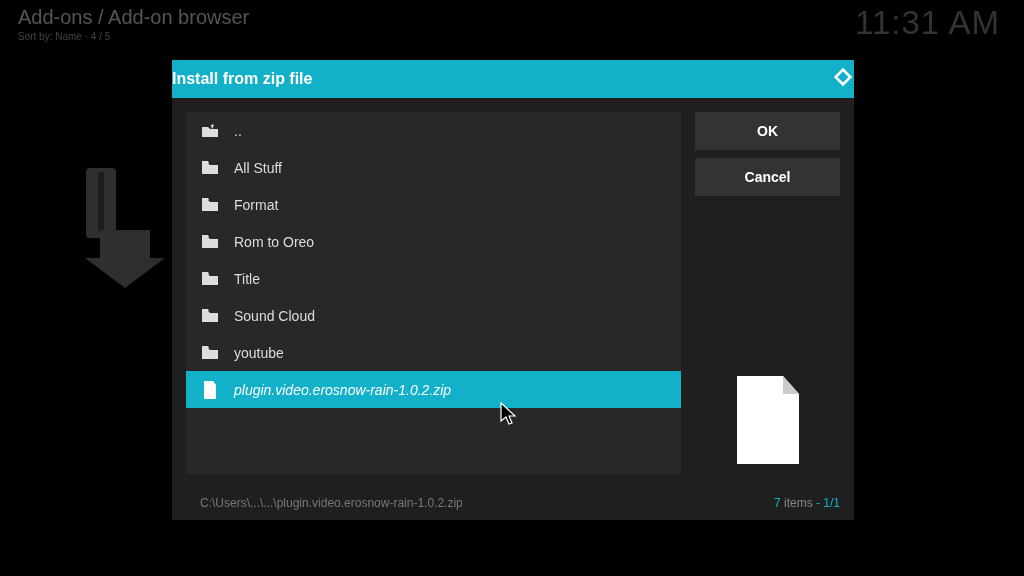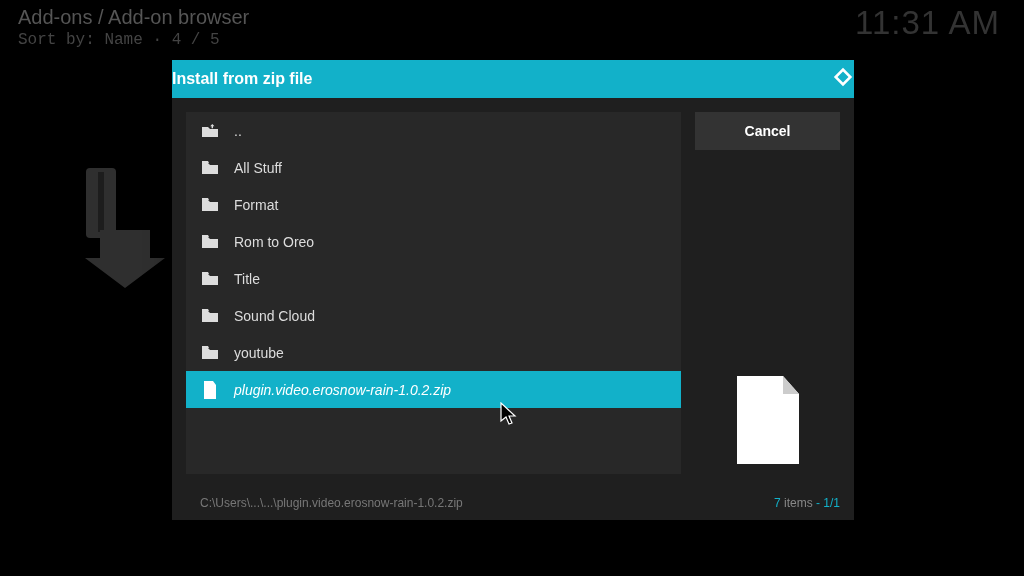--- a/index.html
+++ b/index.html
@@ -12,21 +12,21 @@
     overflow: hidden;
     color: #fff;
   }
   .bg-header {
     position: absolute;
     top: 6px;
     left: 18px;
     color: #555;
   }
   .bg-title { font-size: 20px; font-weight: 300; }
-  .bg-sub { font-size: 16px; color: #444; margin-top: 2px; font-family: Liberation Mono, monospace; }
+  .bg-sub { font-size: 10px; color: #444; margin-top: 2px; }
   .bg-clock {
     position: absolute;
     top: 4px;
     right: 24px;
     font-size: 33px;
     font-weight: 300;
     color: #333;
     letter-spacing: 1px;
   }
   .bg-zip-icon {
@@ -219,20 +219,21 @@
           <span class="file-icon">
             <svg width="14" height="18" viewBox="0 0 14 18">
               <path fill="currentColor" d="M 1 0 L 10 0 L 13 4 L 13 18 L 1 18 Z"></path>
             </svg>
           </span>
           <span>plugin.video.erosnow-rain-1.0.2.zip</span>
         </div>
       </div>
 
     <div class="right-col">
+      <div class="btn">OK</div>
       <div class="btn">Cancel</div>
       <div class="preview">
         <svg width="70" height="88" viewBox="0 0 70 88">
           <path fill="#fff" d="M 4 0 L 50 0 L 66 18 L 66 88 L 4 88 Z"></path>
           <path fill="#ccc" d="M 50 0 L 50 18 L 66 18 Z"></path>
         </svg>
       </div>
     </div>
   </div>
 

